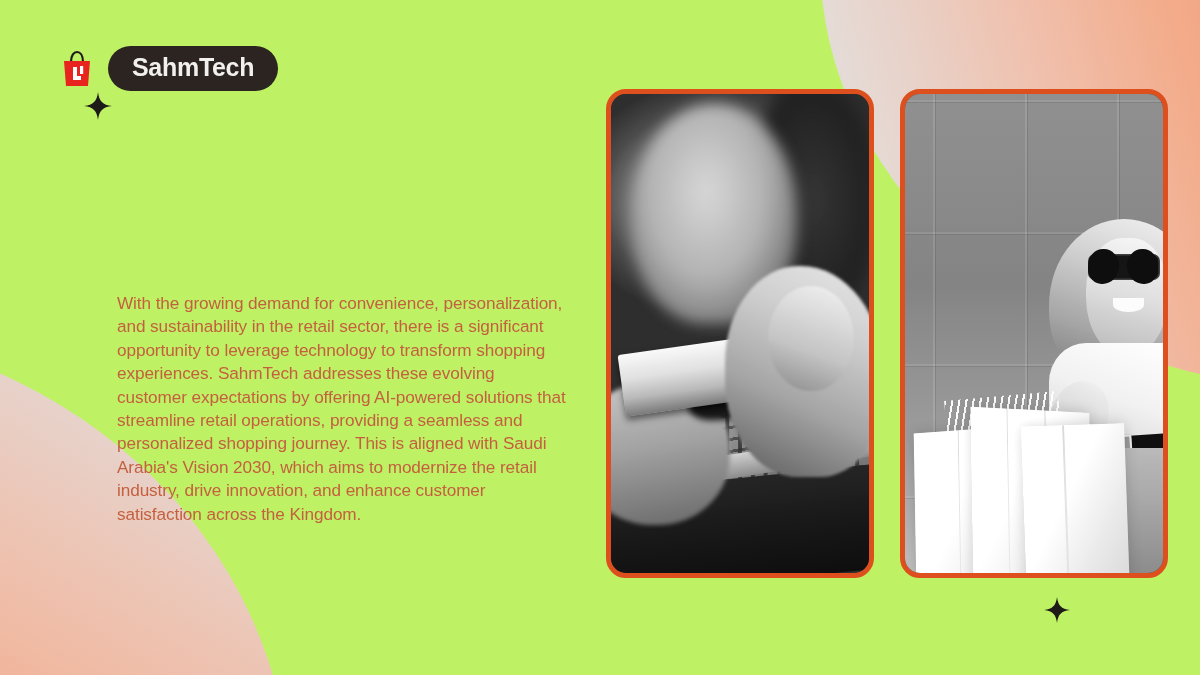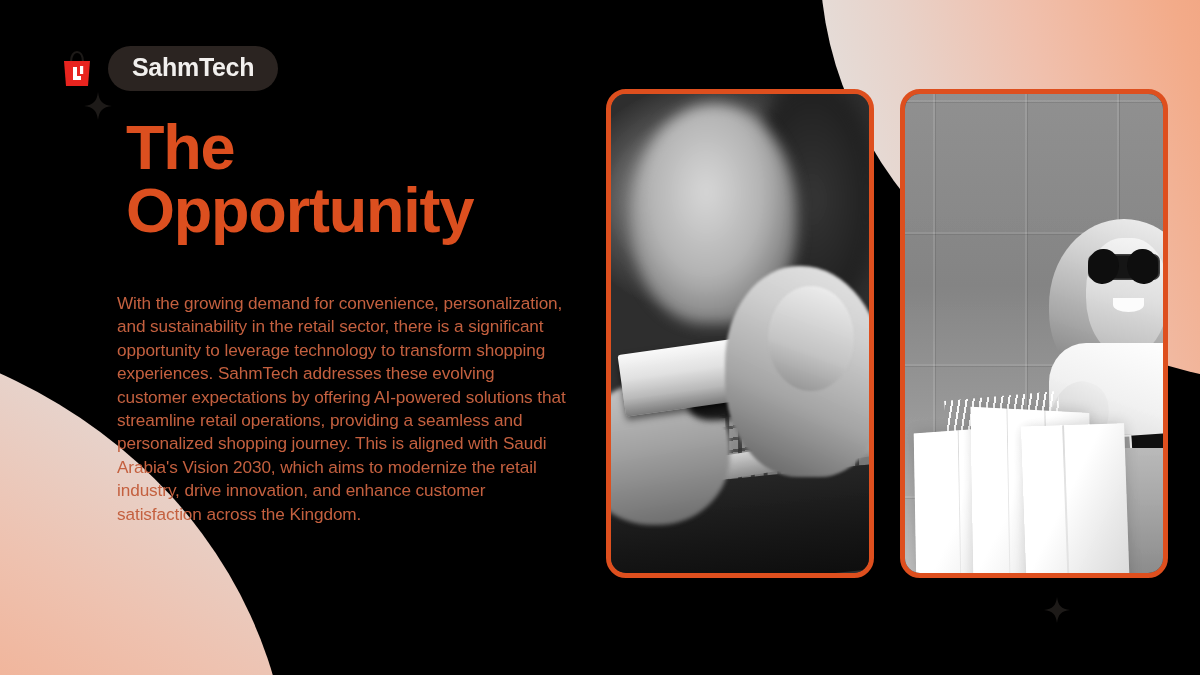--- a/index.html
+++ b/index.html
@@ -4,21 +4,21 @@
 <style>
   * { margin:0; padding:0; box-sizing:border-box; }
   html, body {
     width:1200px; height:675px;
     font-family:"Liberation Sans", sans-serif;
     overflow:hidden;
   }
   .slide{
     position:relative;
     width:1200px; height:675px;
-    background:#000000;
+    background:#bef264;
     overflow:hidden;
   }
 
   
   .blob-right{
     position:absolute; top:-40px; right:-140px;
     width:520px; height:430px;
     border-bottom-left-radius:100% 100%;
     background:linear-gradient(255deg,#ef9770 0%,#f3ab89 28%,#f0c0ad 52%,#e8d2c9 72%,#e3e2e0 92%);
     filter:blur(0.4px);
@@ -275,24 +275,20 @@
       <svg width="34" height="40" viewBox="0 0 34 40">
         <path d="M11 13 C11 6 14 3 17 3 C20 3 23 6 23 13" fill="none" stroke="#1d1a18" stroke-width="2.2"></path>
         <path d="M4 12 H30 L28 37 H6 Z" fill="#e8241f"></path>
         <path d="M13 18 h4 v9 h4 v4 h-8 z" fill="#ffffff"></path>
         <path d="M20 17 h3.2 v8 H20 z" fill="#ffffff"></path>
       </svg>
     </span>
     <span class="brand-pill">SahmTech</span>
   </div>
 
-  <h1 class="headline">
-    <span>The</span>
-    <span class="l2">Opportunity</span>
-  </h1>
 
   <p class="body-copy">With the growing demand for convenience, personalization, and sustainability in the retail sector, there is a significant opportunity to leverage technology to transform shopping experiences. SahmTech addresses these evolving customer expectations by offering AI-powered solutions that streamline retail operations, providing a seamless and personalized shopping journey. This is aligned with Saudi Arabia's Vision 2030, which aims to modernize the retail industry, drive innovation, and enhance customer satisfaction across the Kingdom.</p>
 
   <div class="cards">
 
     <div class="card">
       <div class="photo grey">
         <div class="p1-bg"></div>
         <div class="p1-dark"></div>
         <div class="p1-arm"></div>

